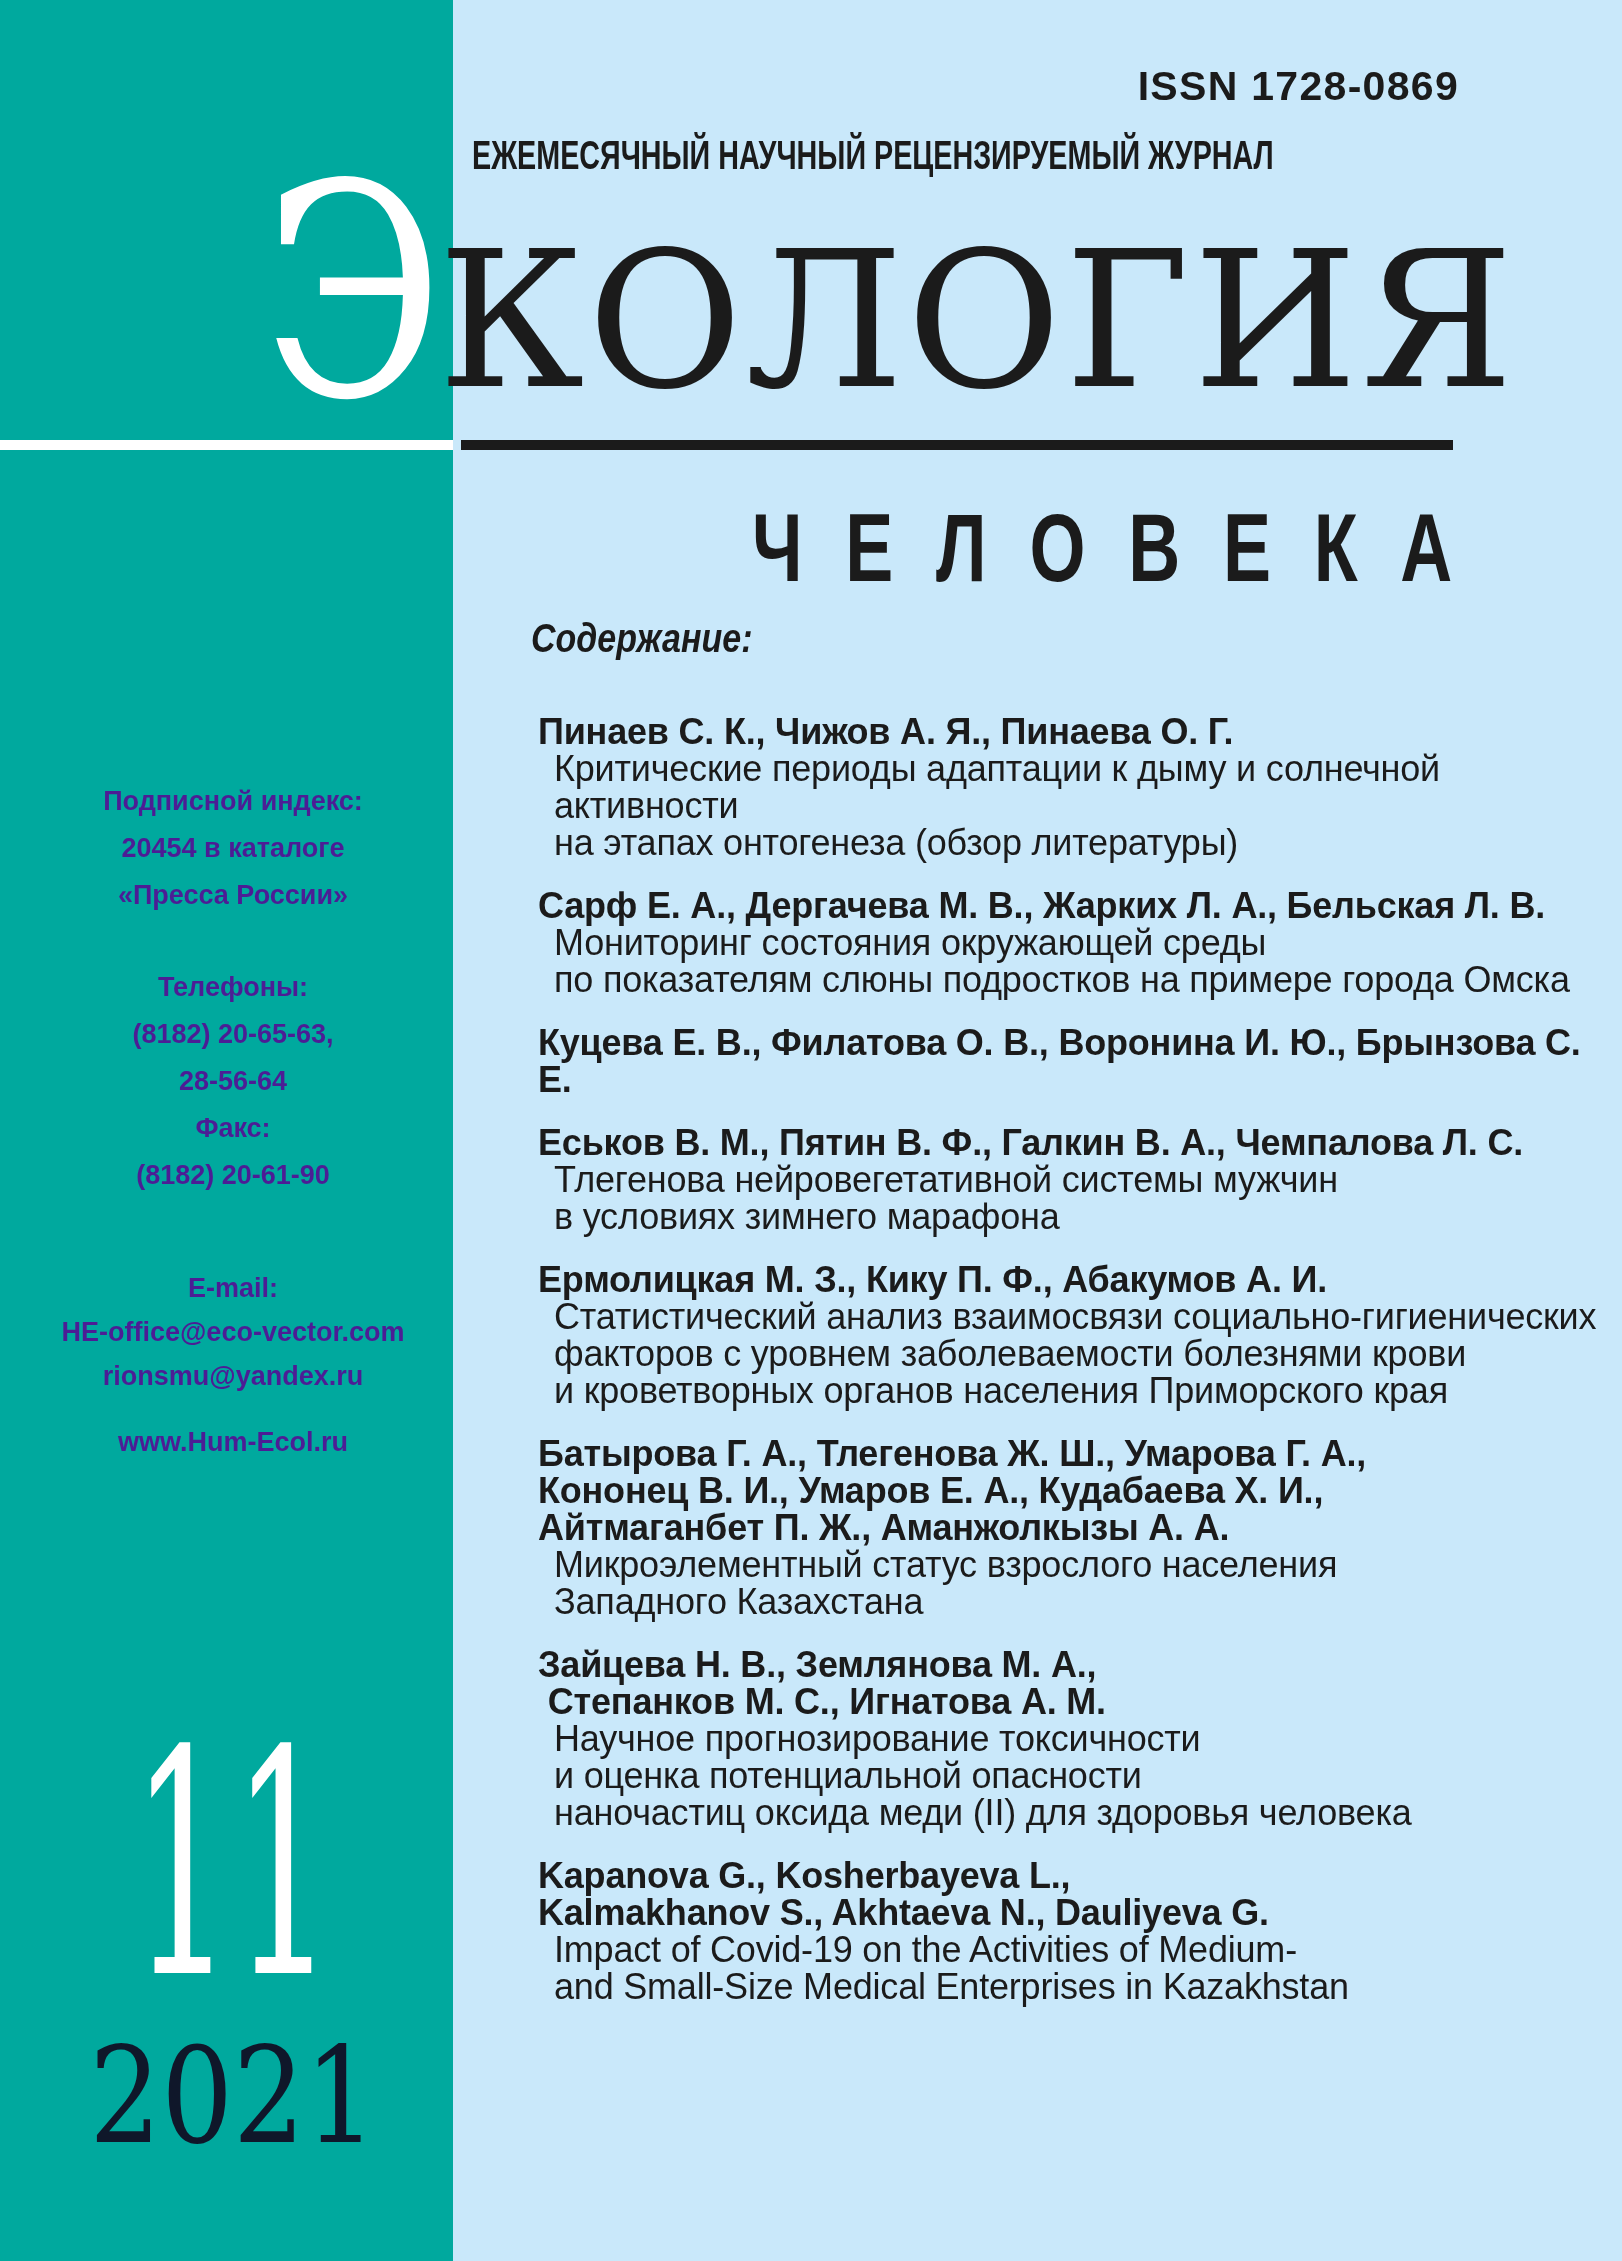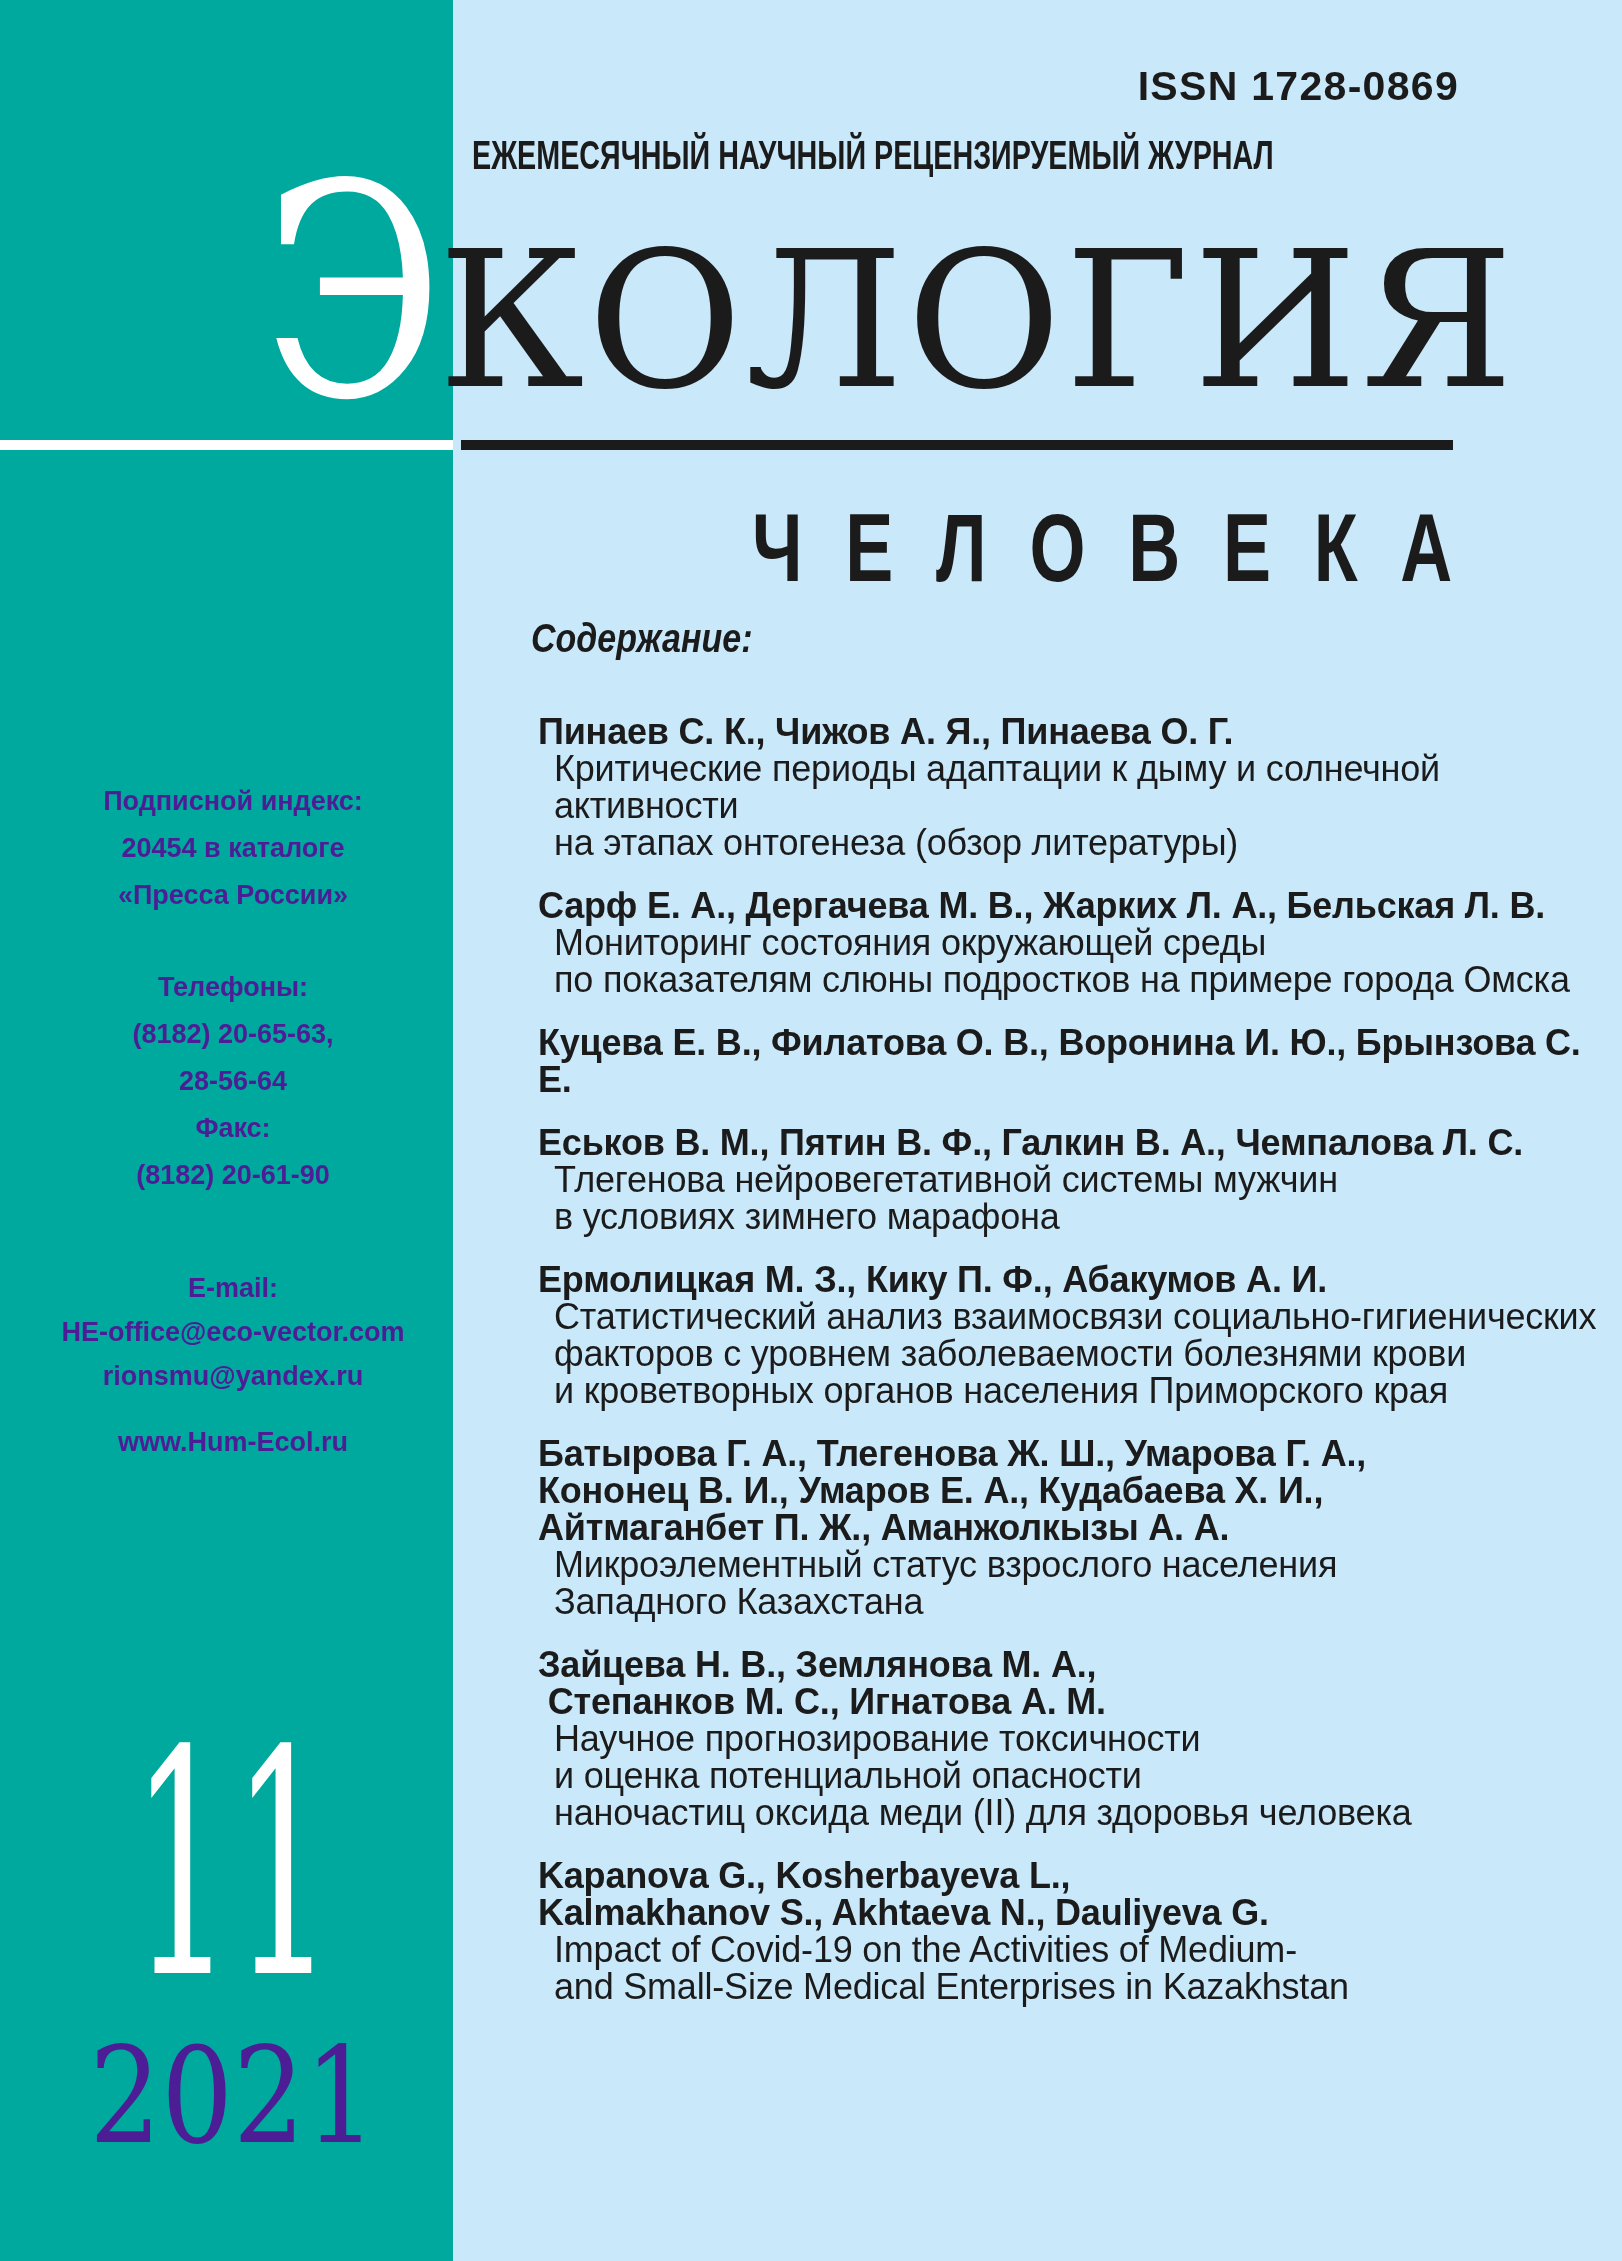--- a/index.html
+++ b/index.html
@@ -30,21 +30,21 @@
   .g-subscription{top:778px;line-height:47px;}
   .g-phones{top:964px;line-height:47px;}
   .g-email{top:1266px;line-height:44px;}
   .g-website{top:1419px;line-height:47px;}
   .issue-number{
     position:absolute;left:0;top:1710px;width:466px;text-align:center;color:#fff;
     font-family:"DejaVu Serif",serif;font-size:311px;line-height:1;
   }
   .issue-number>span{display:inline-block;transform:scaleX(.51);}
   .issue-year{
-    position:absolute;left:0;top:2030px;width:466px;text-align:center;color:#4c1d95;
+    position:absolute;left:0;top:2030px;width:466px;text-align:center;color:#0f172a;
     font-family:"DejaVu Serif",serif;font-size:132px;line-height:1;
   }
   .issue-year>span{display:inline-block;transform:scaleX(.855);}
   
   .issn{
     position:absolute;right:164px;top:66px;
     font-size:41px;font-weight:bold;letter-spacing:1.3px;line-height:1;white-space:nowrap;
   }
   .subtitle{
     position:absolute;left:472px;top:135px;

